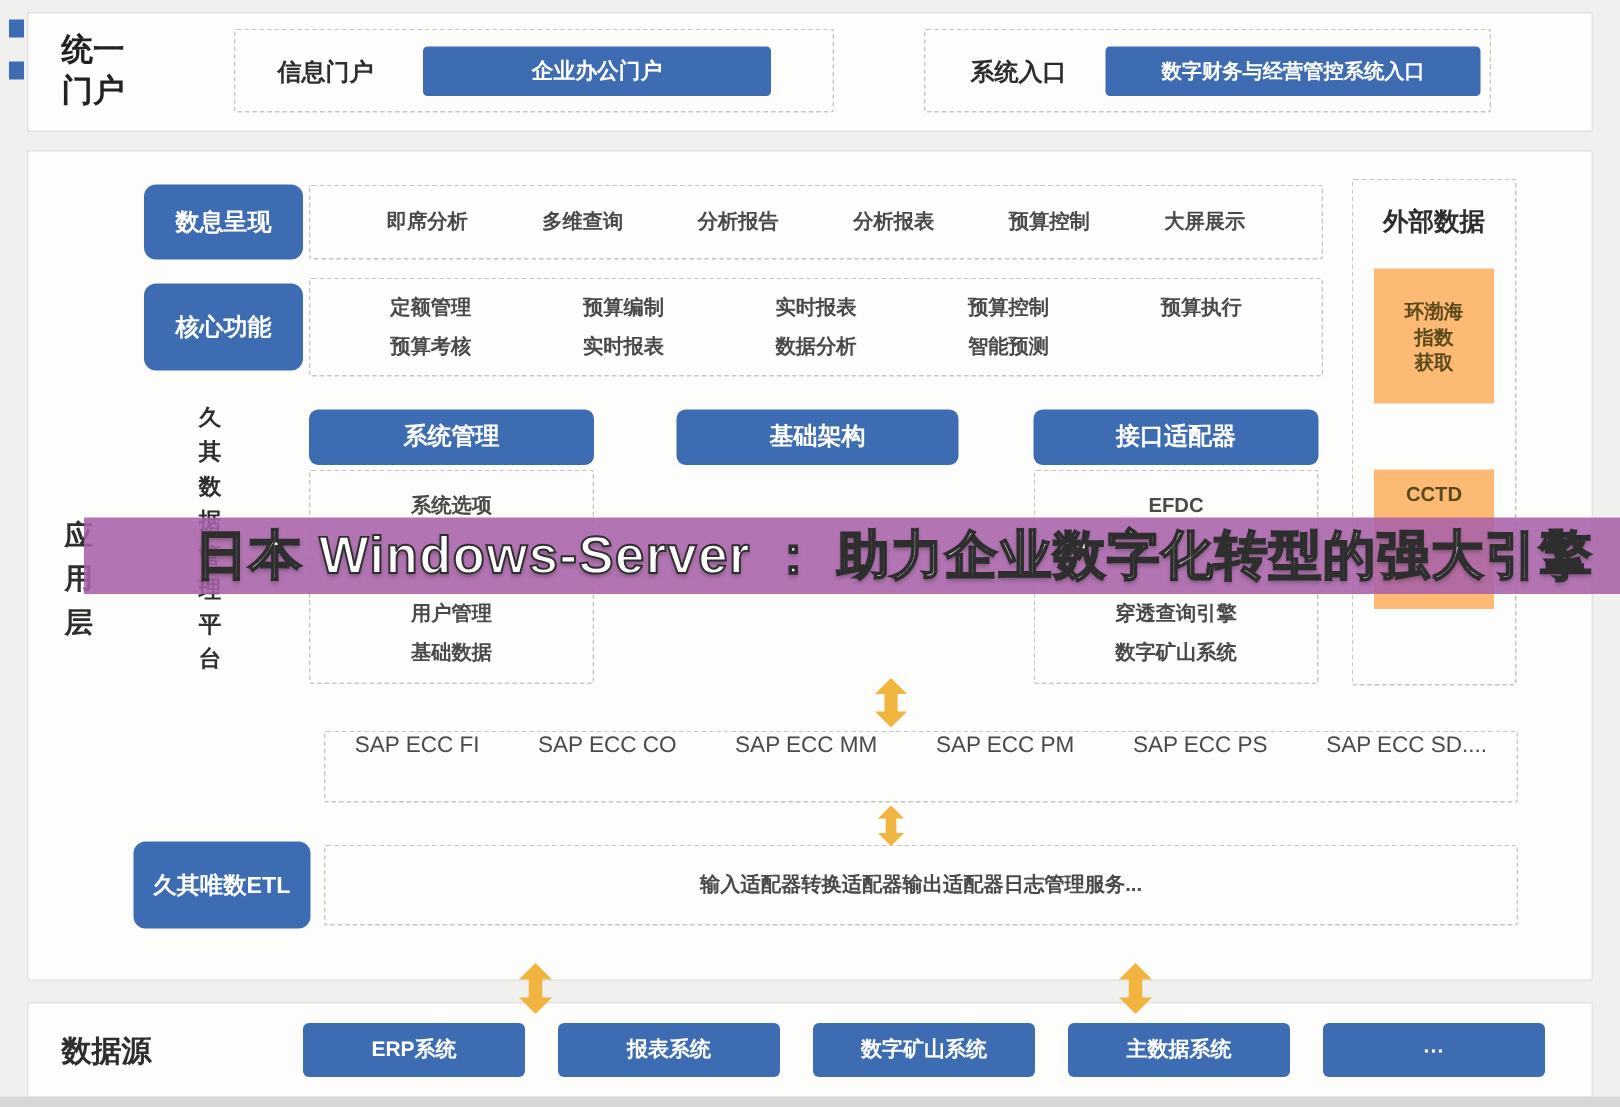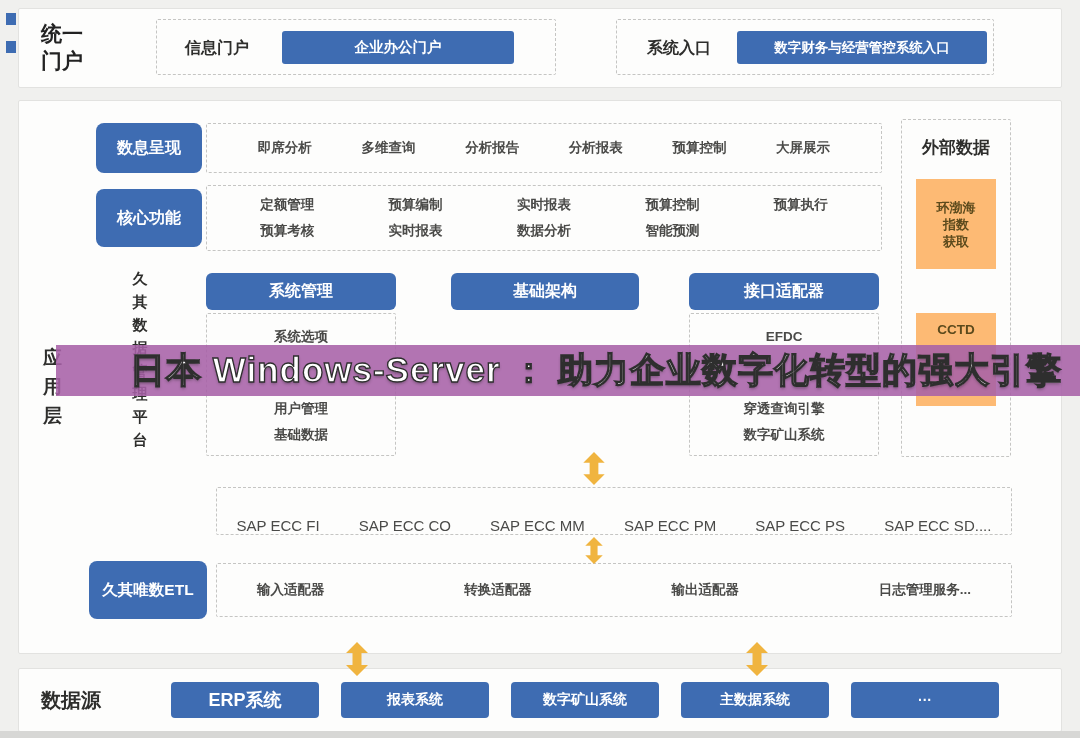--- a/index.html
+++ b/index.html
@@ -112,37 +112,37 @@
 指数
 获取</div>
     <div class="orange" style="left:897px;top:212px;width:80px;height:93px;font-size:13.5px;align-items:flex-start;padding-top:9px;box-sizing:border-box;">CCTD</div>
 
     <div class="arrow" style="left:562px;top:351px;height:33px;">
       <svg viewBox="0 0 22 34">
           <path d="M11 0 L22 11 L15.5 11 L15.5 23 L22 23 L11 34 L0 23 L6.5 23 L6.5 11 L0 11 Z" fill="#f0b43f"></path>
         </svg>
     </div>
 
-    <div class="dash" style="left:197px;top:386px;width:796px;height:48px;display:flex;align-items:flex-end;justify-content:space-around;padding:0 14px;gap:28px;">
+    <div class="dash" style="left:197px;top:386px;width:796px;height:48px;display:flex;align-items:flex-start;justify-content:space-around;padding:0 14px;gap:28px;">
       <span class="item" style="font-size:15px;font-weight:500;">SAP ECC FI</span>
       <span class="item" style="font-size:15px;font-weight:500;">SAP ECC CO</span>
       <span class="item" style="font-size:15px;font-weight:500;">SAP ECC MM</span>
       <span class="item" style="font-size:15px;font-weight:500;">SAP ECC PM</span>
       <span class="item" style="font-size:15px;font-weight:500;">SAP ECC PS</span>
       <span class="item" style="font-size:15px;font-weight:500;">SAP ECC SD....</span>
     </div>
 
     <div class="arrow" style="left:562px;top:436px;height:27px;">
       <svg viewBox="0 0 22 34">
           <path d="M11 0 L22 11 L15.5 11 L15.5 23 L22 23 L11 34 L0 23 L6.5 23 L6.5 11 L0 11 Z" fill="#f0b43f"></path>
         </svg>
     </div>
 
     <div class="pill" style="left:70px;top:460px;width:118px;height:58px;font-size:15.5px;">久其唯数ETL</div>
-    <div class="dash" style="left:197px;top:462px;width:796px;height:54px;display:flex;align-items:center;justify-content:space-between;padding:0 40px;">
+    <div class="dash" style="left:197px;top:462px;width:796px;height:54px;display:flex;align-items:center;justify-content:center;padding:0 40px;">
       <span class="item">输入适配器</span>
       <span class="item">转换适配器</span>
       <span class="item">输出适配器</span>
       <span class="item">日志管理服务...</span>
     </div>
   </div>
 
   <div class="arrow" style="left:344px;top:642px;height:34px;">
     <svg viewBox="0 0 22 34">
         <path d="M11 0 L22 11 L15.5 11 L15.5 23 L22 23 L11 34 L0 23 L6.5 23 L6.5 11 L0 11 Z" fill="#f0b43f"></path>
@@ -150,21 +150,21 @@
   </div>
   <div class="arrow" style="left:744px;top:642px;height:34px;">
     <svg viewBox="0 0 22 34">
         <path d="M11 0 L22 11 L15.5 11 L15.5 23 L22 23 L11 34 L0 23 L6.5 23 L6.5 11 L0 11 Z" fill="#f0b43f"></path>
       </svg>
   </div>
 
   <div class="panel" style="left:18px;top:668px;width:1042px;height:62px;">
     <span class="lab" style="position:absolute;left:22px;top:18px;font-size:20px;">数据源</span>
     <div style="position:absolute;left:152px;top:13px;display:flex;gap:22px;">
-      <div class="btn" style="width:148px;height:36px;font-size:18px;border-radius:4px;">ERP系统</div>
+      <div class="btn" style="width:148px;height:36px;font-size:14px;border-radius:4px;margin-left:31px;">ERP系统</div>
       <div class="btn" style="width:148px;height:36px;font-size:14px;border-radius:4px;">报表系统</div>
       <div class="btn" style="width:148px;height:36px;font-size:14px;border-radius:4px;">数字矿山系统</div>
       <div class="btn" style="width:148px;height:36px;font-size:14px;border-radius:4px;">主数据系统</div>
       <div class="btn" style="width:148px;height:36px;font-size:14px;border-radius:4px;">···</div>
     </div>
   </div>
 
   <div style="position:absolute;left:0;top:731px;width:1080px;height:7px;background:#d7d7d5;"></div>
 
   <div class="banner">

